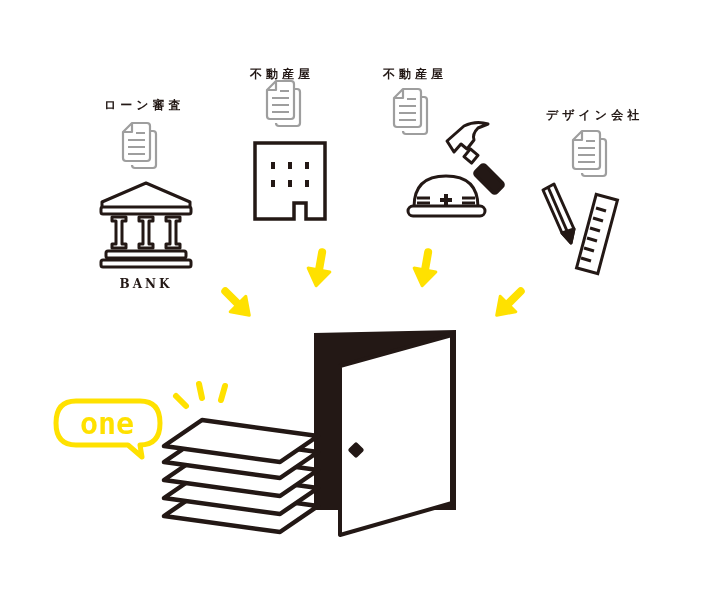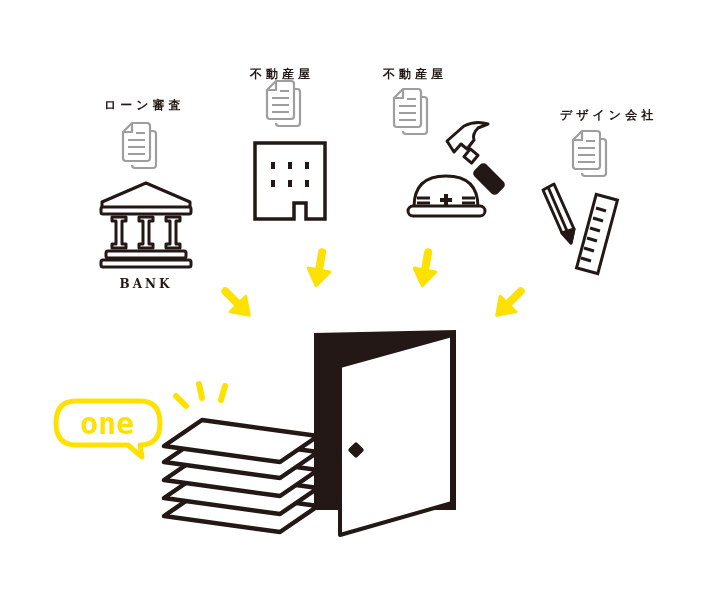--- a/index.html
+++ b/index.html
@@ -11,21 +11,21 @@
   .bank-text { font-family: "DejaVu Serif", serif; font-weight: bold; font-size: 12px;
                letter-spacing: 3px; fill: #231815; }
   .one-text { font-family: "DejaVu Sans Mono", monospace; font-size: 30px; fill: #ffe100; font-weight: bold; }
 </style>
 </head>
 <body>
 
 <div class="label" style="left:104px; top:97px;">ローン審査</div>
 <div class="label" style="left:250px; top:66px;">不動産屋</div>
 <div class="label" style="left:383px; top:66px;">不動産屋</div>
-<div class="label" style="left:560px; top:107px;">デザイン会社</div>
+<div class="label" style="left:546px; top:107px;">デザイン会社</div>
 
 <svg class="layer" width="701" height="601" viewBox="0 0 701 601" xmlns="http://www.w3.org/2000/svg">
   <defs>
     <g id="doc">
 
       <path d="M10 8 L30 8 Q33 8 33 11 L33 42 Q33 45 30 45 L12 45 Q9 45 9 42" fill="none" stroke="#9e9e9e" stroke-width="2.2"></path>
 
       <path d="M9 0 L24 0 Q27 0 27 3 L27 35 Q27 38 24 38 L3 38 Q0 38 0 35 L0 9 Z" fill="#fff" stroke="#9e9e9e" stroke-width="2.2" stroke-linejoin="round"></path>
       <path d="M0 9 L9 9 L9 0" fill="none" stroke="#9e9e9e" stroke-width="2.2" stroke-linejoin="round"></path>
       <line x1="13" y1="10" x2="22" y2="10" stroke="#9e9e9e" stroke-width="2"></line>

